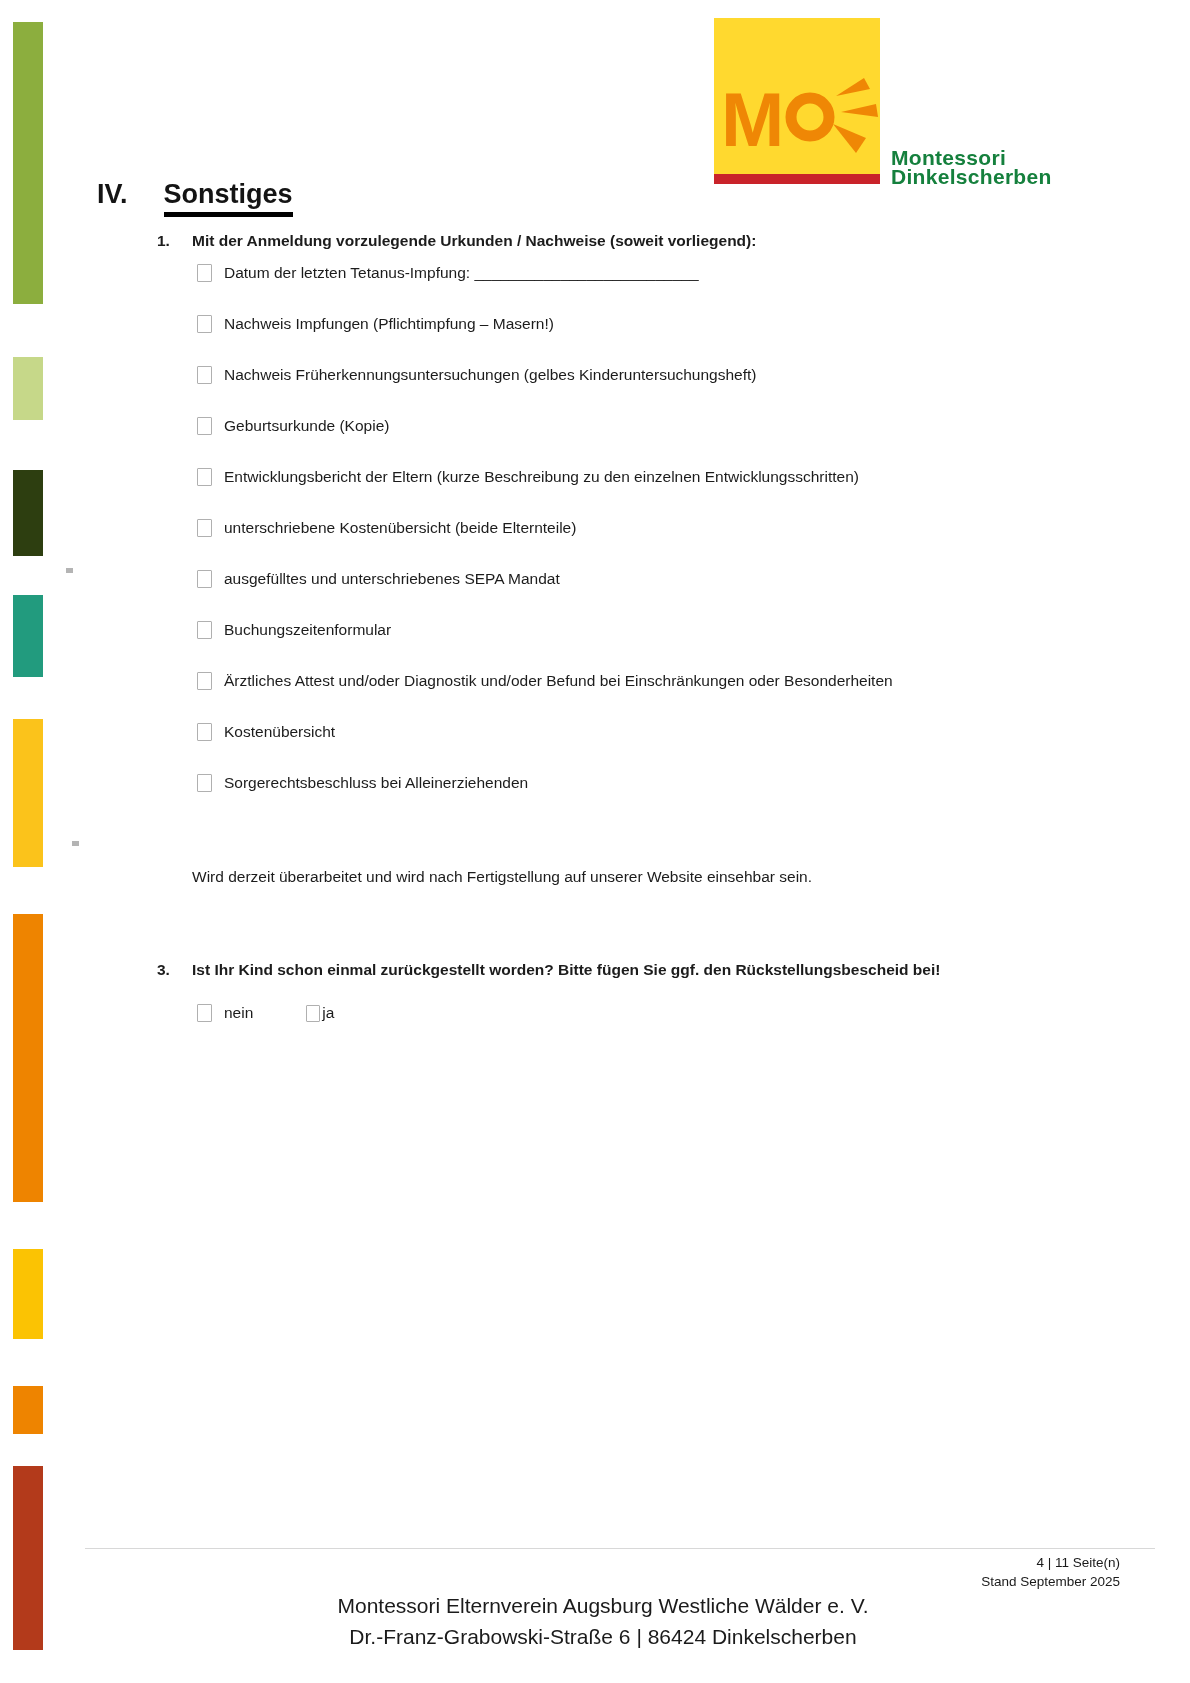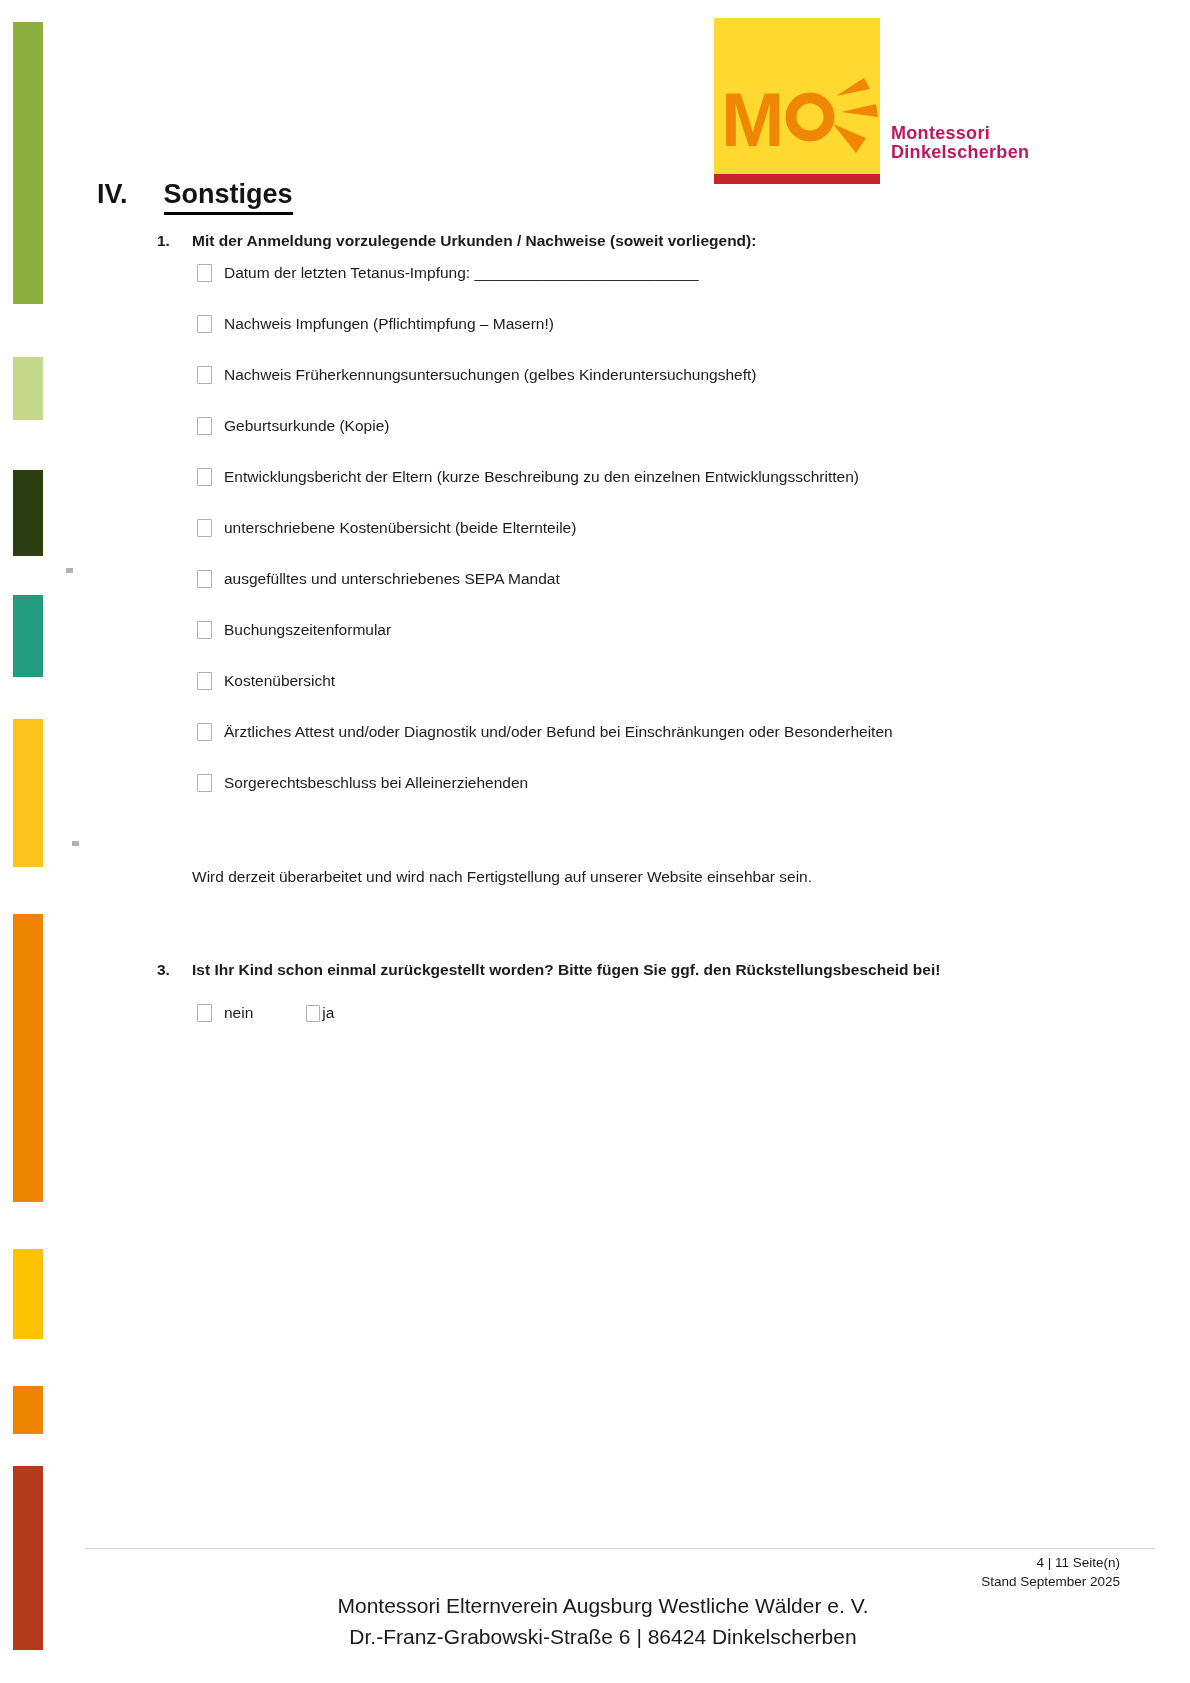--- a/index.html
+++ b/index.html
@@ -20,29 +20,29 @@
   .bar6 { top:914px;  height:288px; }
   .bar7 { top:1249px; height:90px;  }
   .bar8 { top:1386px; height:48px;  }
   .bar9 { top:1466px; height:184px; }
   .dot  { position:absolute; width:7px; height:5px; background:#9b9b9b; opacity:.75; }
   .dot1 { left:66px; top:568px; }
   .dot2 { left:72px; top:841px; }
 
   
   .logo-square { position:absolute; left:714px; top:18px; width:166px; height:166px; }
-  .brand { position:absolute; left:891px; top:124px; font-size:18px; font-weight:bold;
-           color:#be185d; line-height:19px; letter-spacing:.3px; }
+  .brand { position:absolute; left:891px; top:148px; font-size:21px; font-weight:bold;
+           color:#15803d; line-height:19px; letter-spacing:.3px; }
   .tagline { position:absolute; left:891px; top:195px; font-size:12.5px; color:#9fa1a4;
              line-height:21px; letter-spacing:1.4px; font-weight:bold; }
 
   
   .title { position:absolute; left:97px; top:146px; font-size:27px; font-weight:bold; color:#141414; }
   .title .numeral { display:inline-block;margin-top:33px; }
-  .title .title-text { display:inline-block; margin-left:36px; border-bottom:3px solid #000000; padding-bottom:2px; }
+  .title .title-text { display:inline-block; margin-left:36px; border-bottom:5px solid #000000; padding-bottom:2px; }
 
   
   .section { position:absolute; left:157px; font-size:15.5px; color:#1c1c1c; white-space:nowrap; }
   .section .num { display:inline-block; width:35px; font-weight:bold; }
   .section .heading { font-weight:bold; }
   .section1 { top:232px; }
   .section2 { top:855px; }
   .section2 .body { margin-left:35px; margin-top:13px; font-weight:normal; }
   .section3 { top:961px; }
 
@@ -132,25 +132,25 @@
     <div class="check-row">
       <span class="cb"></span>
       <span class="cb-label">ausgefülltes und unterschriebenes SEPA Mandat</span>
     </div>
     <div class="check-row">
       <span class="cb"></span>
       <span class="cb-label">Buchungszeitenformular</span>
     </div>
     <div class="check-row">
       <span class="cb"></span>
-      <span class="cb-label">Kostenübersicht</span>
+      <span class="cb-label">Ärztliches Attest und/oder Diagnostik und/oder Befund bei Einschränkungen oder Besonderheiten</span>
     </div>
     <div class="check-row">
       <span class="cb"></span>
-      <span class="cb-label">Ärztliches Attest und/oder Diagnostik und/oder Befund bei Einschränkungen oder Besonderheiten</span>
+      <span class="cb-label">Kostenübersicht</span>
     </div>
     <div class="check-row">
       <span class="cb"></span>
       <span class="cb-label">Sorgerechtsbeschluss bei Alleinerziehenden</span>
     </div>
   </div>
 
   <div class="section section2">
     <div class="body">Wird derzeit überarbeitet und wird nach Fertigstellung auf unserer Website einsehbar sein.</div>
   </div>

